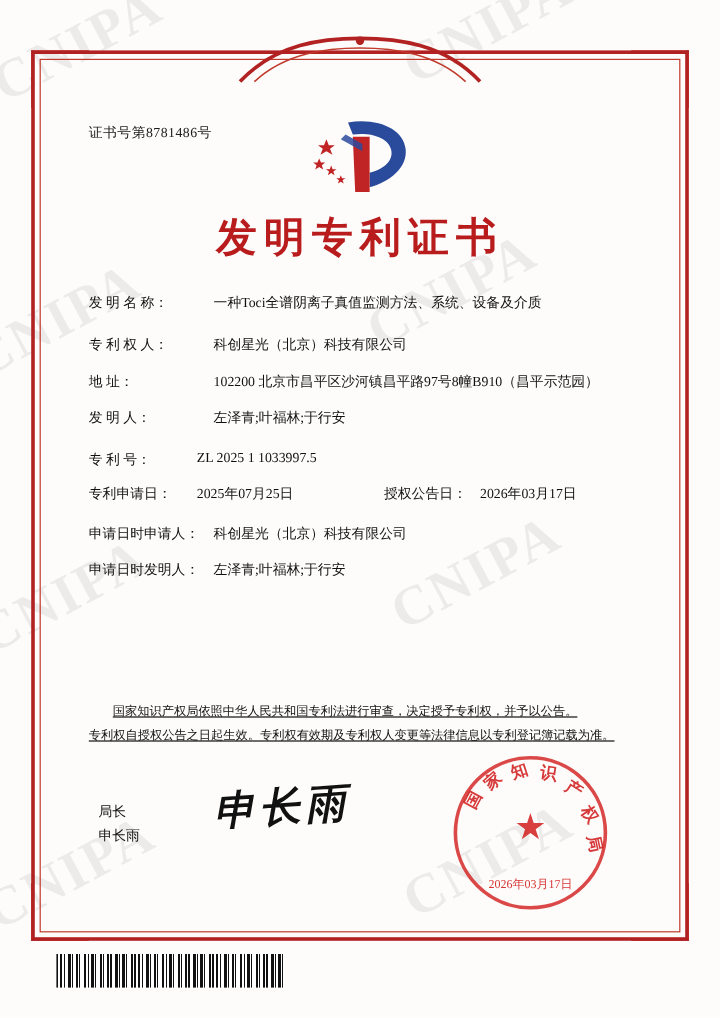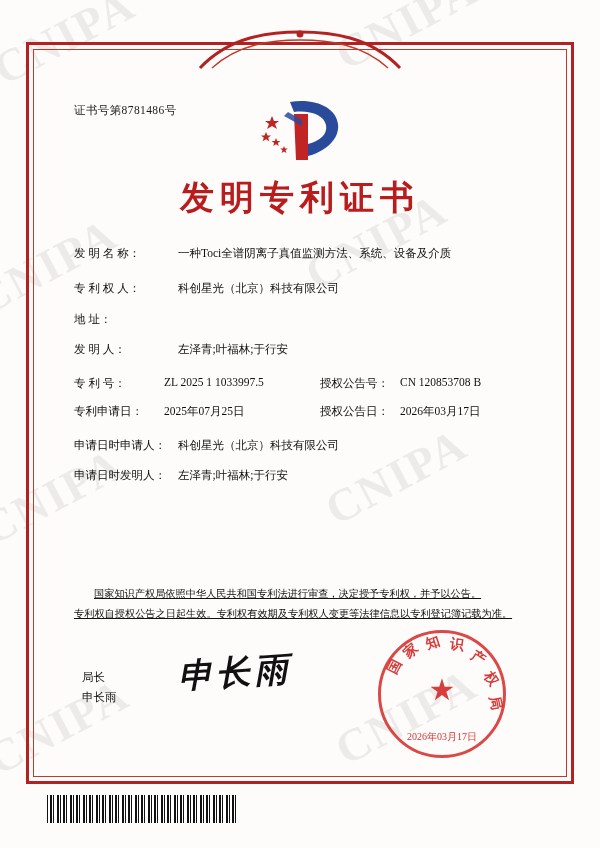--- a/index.html
+++ b/index.html
@@ -373,37 +373,34 @@
 
     <div class="spacer-sm"></div>
 
     <div class="row">
       <div class="label">专 利 权 人：</div>
       <div class="value">科创星光（北京）科技有限公司</div>
     </div>
 
     <div class="row">
       <div class="label">地        址：</div>
+      <div class="value">102200 北京市昌平区沙河镇昌平路97号8幢B910（昌平示范园）</div>
     </div>
 
     <div class="row">
       <div class="label">发 明 人：</div>
       <div class="value">左泽青;叶福林;于行安</div>
     </div>
 
     <div class="spacer-sm"></div>
 
     <div class="row2">
       <div class="col col-left">
         <div class="lab2">专 利 号：</div>
         <div class="val2">ZL 2025 1 1033997.5</div>
-      </div>
-      <div class="col col-right">
-        <div class="lab3">授权公告号：</div>
-        <div class="val2">CN 120853708 B</div>
       </div>
     </div>
 
     <div class="row2">
       <div class="col col-left">
         <div class="lab2">专利申请日：</div>
         <div class="val2">2025年07月25日</div>
       </div>
       <div class="col col-right">
         <div class="lab3">授权公告日：</div>

